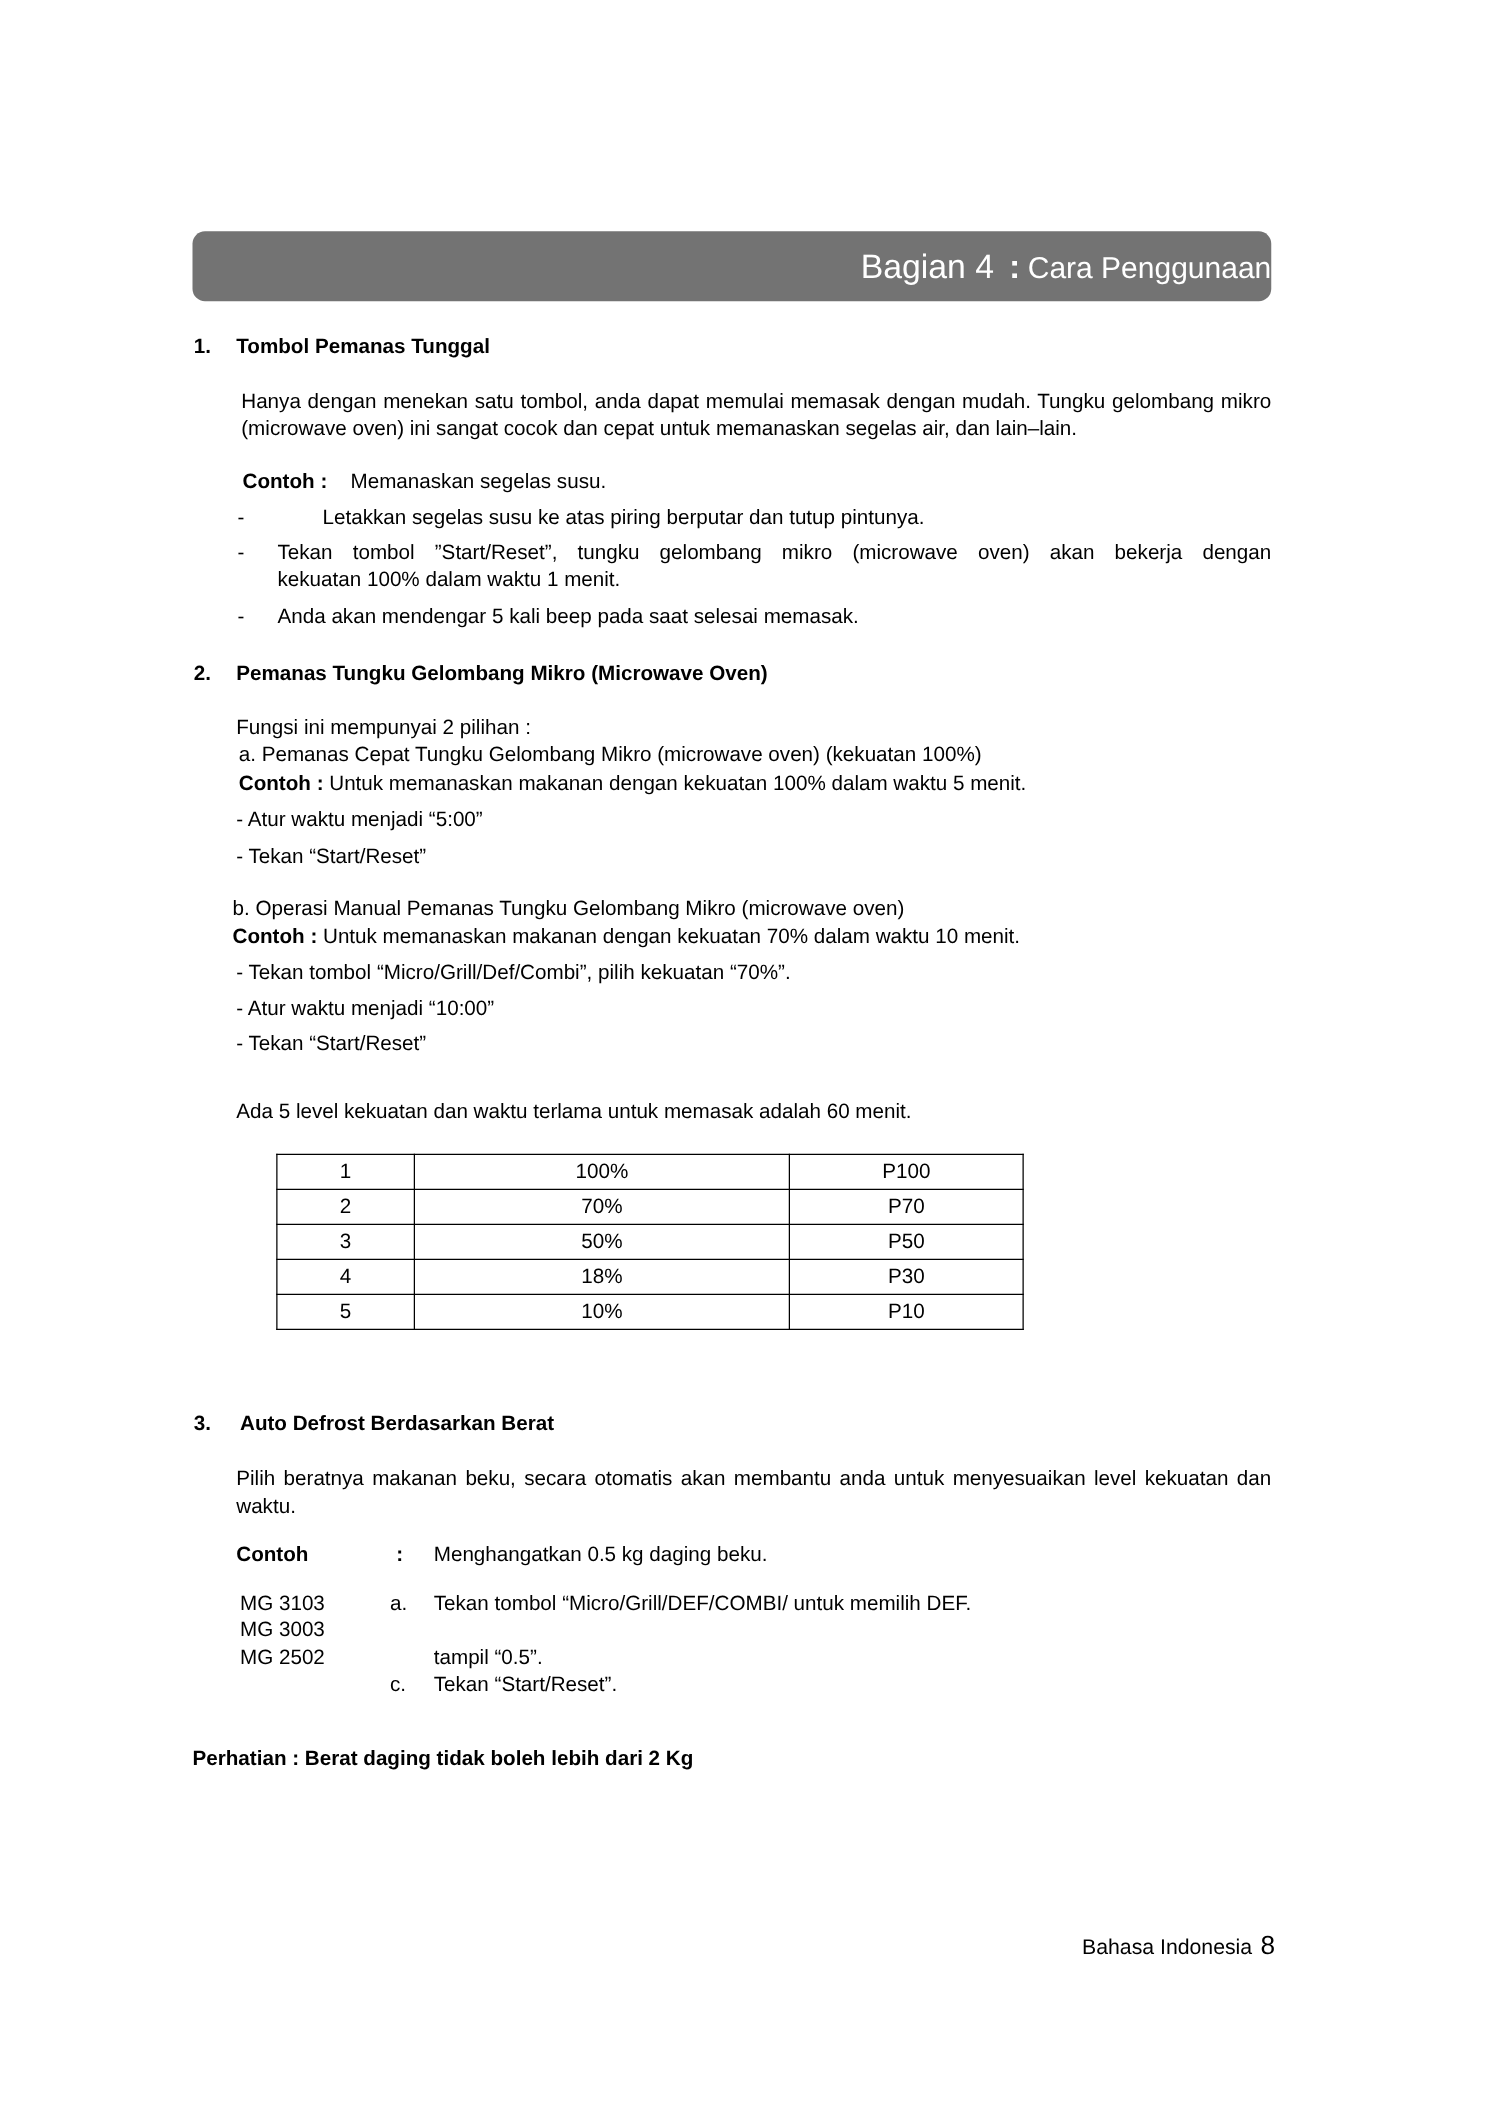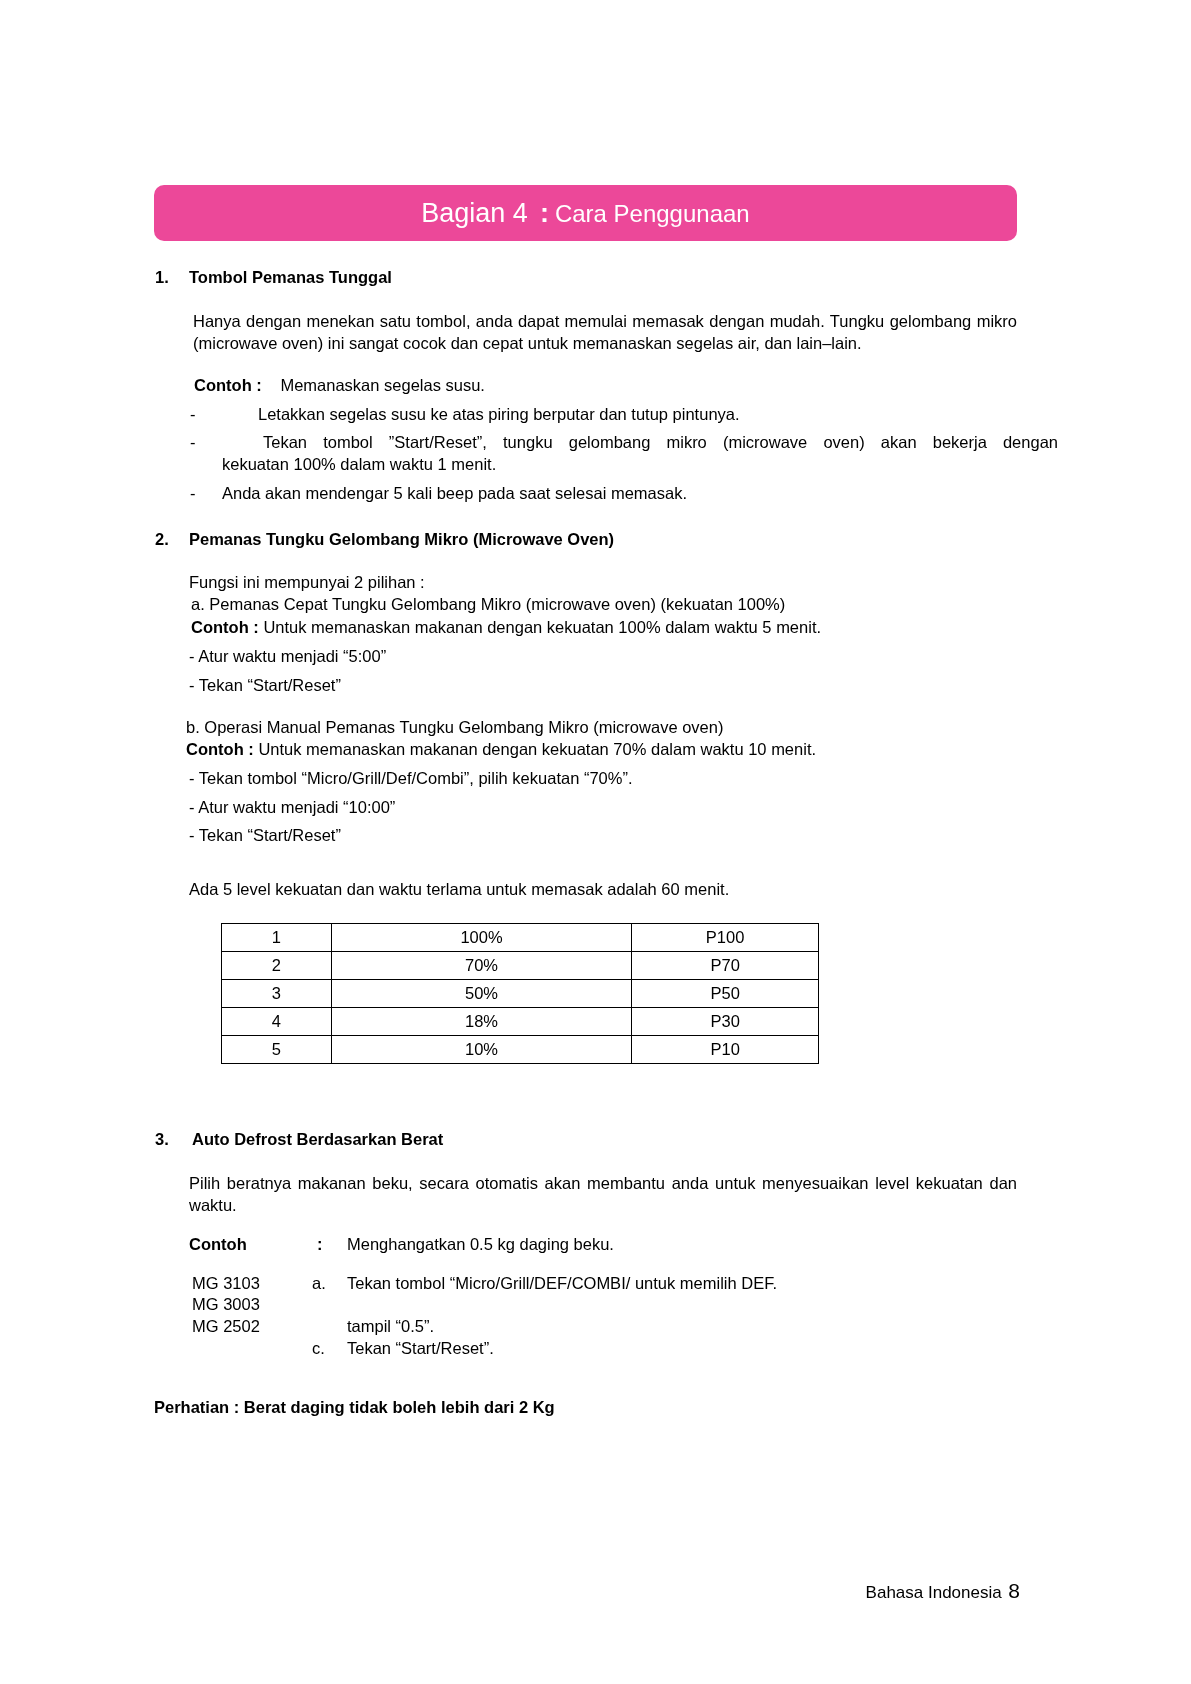--- a/index.html
+++ b/index.html
@@ -1,20 +1,20 @@
 <!DOCTYPE html>
 <html><head>
 <meta charset="utf-8">
 <style>
   html, body { margin:0; padding:0; background:#ffffff; }
   body { width:1191px; height:1684px; position:relative; overflow:hidden;
          font-family:"Liberation Sans", sans-serif; color:#000; font-size:16.5px; }
   .abs { position:absolute; white-space:nowrap; }
   .banner { position:absolute; left:154px; top:185px; width:863px; height:56px;
-            background:#ec4899; border-radius:10px; color:#fff; text-align:center;
+            background:#737373; border-radius:10px; color:#fff; text-align:right;
             line-height:56px; }
   .banner .t1 { font-size:27px; }
   .banner .t2 { font-size:27px; font-weight:bold; margin:0 6px 0 12px; }
   .banner .t3 { font-size:24px; }
   .h { font-weight:bold; font-size:16.5px; }
   .h .num { position:absolute; left:0; }
   .h .txt { position:absolute; }
   .para { position:absolute; left:193px; width:824px; text-align:justify;
           line-height:21.5px; white-space:normal; }
   .b { font-weight:bold; }
@@ -36,21 +36,21 @@
   <span class="txt" style="left:34px;">Tombol Pemanas Tunggal</span>
 </div>
 <div class="para" style="top:311px;">Hanya dengan menekan satu tombol, anda dapat memulai memasak dengan mudah.  Tungku gelombang mikro (microwave oven) ini sangat cocok dan cepat untuk memanaskan segelas air, dan lain–lain.</div>
 <div class="abs" style="left:194px; top:376px;">
   <span class="b">Contoh :</span>
   <span style="margin-left:14px;">Memanaskan segelas susu.</span>
 </div>
 <div class="abs" style="left:190px; top:405px;">-</div>
 <div class="abs" style="left:222px; top:405px;margin-left:36px;">Letakkan segelas susu ke atas piring berputar dan tutup pintunya.</div>
 <div class="abs" style="left:190px; top:433px;">-</div>
-<div class="abs" style="left:222px; top:433px; width:795px; text-align:justify; text-align-last:justify;margin-left:41px;">Tekan tombol ”Start/Reset”, tungku gelombang mikro (microwave oven) akan bekerja dengan</div>
+<div class="abs" style="left:222px; top:433px; width:795px; text-align:justify; text-align-last:justify;">Tekan tombol ”Start/Reset”, tungku gelombang mikro (microwave oven) akan bekerja dengan</div>
 <div class="abs" style="left:222px; top:455px;">kekuatan 100% dalam waktu 1 menit.</div>
 <div class="abs" style="left:190px; top:484px;">-</div>
 <div class="abs" style="left:222px; top:484px;">Anda akan mendengar 5 kali beep pada saat selesai memasak.</div>
 
 <div class="abs h" style="left:155px; top:530px;">
   <span class="num">2.</span>
   <span class="txt" style="left:34px;">Pemanas Tungku Gelombang Mikro (Microwave Oven)</span>
 </div>
 <div class="abs" style="left:189px; top:573px;">Fungsi ini mempunyai 2 pilihan :</div>
 <div class="abs" style="left:191px; top:595px;">a. Pemanas Cepat Tungku Gelombang Mikro (microwave oven) (kekuatan 100%)</div>
@@ -120,16 +120,16 @@
 <div class="abs" style="left:192px; top:1317px;">MG 2502</div>
 
 <div class="abs" style="left:312px; top:1274px;">a.</div>
 <div class="abs" style="left:347px; top:1274px;">Tekan tombol “Micro/Grill/DEF/COMBI/ untuk memilih  DEF.</div>
 <div class="abs" style="left:347px; top:1317px;">tampil “0.5”.</div>
 <div class="abs" style="left:312px; top:1339px;">c.</div>
 <div class="abs" style="left:347px; top:1339px;">Tekan “Start/Reset”.</div>
 
 <div class="abs b" style="left:154px; top:1398px;">Perhatian : Berat daging tidak boleh lebih dari 2 Kg</div>
 
-<div class="abs" style="right:171px; top:1545px;margin-top:34px;">
+<div class="abs" style="right:171px; top:1545px;">
   <span style="font-size:17px;">Bahasa Indonesia</span>
   <span style="font-size:21px; margin-left:2px;">8</span>
 </div>
 
 </body></html>

